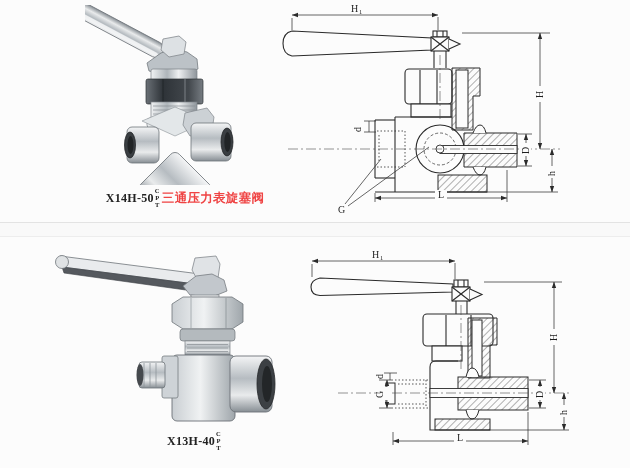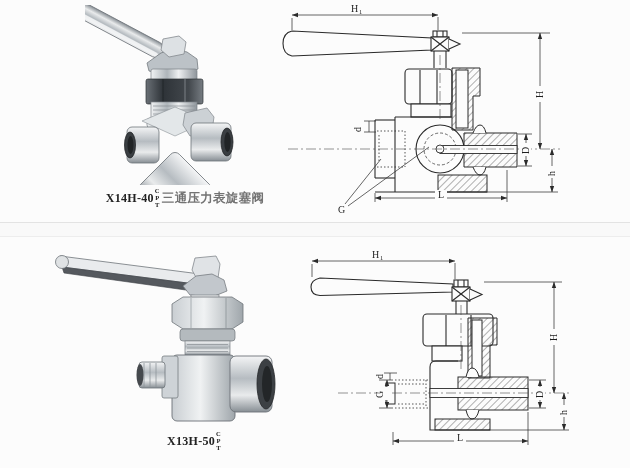--- a/index.html
+++ b/index.html
@@ -14,21 +14,21 @@
     border-top:1px solid #e3e3e3;border-bottom:1px solid #ededed;box-sizing:border-box;}
   #panel-bottom{top:237px;height:231px;}
   .abs{position:absolute;}
   .caption{
     position:absolute;display:flex;align-items:center;justify-content:center;
     color:#1b1b1b;font-size:12px;letter-spacing:.3px;white-space:nowrap;
   }
   .caption .model{font-size:12px;font-weight:bold;color:#222;}
   .caption .grades{display:inline-flex;flex-direction:column;align-items:center;
     font-size:6.5px;line-height:1.05;margin:0 2px 0 1px;color:#222;font-weight:bold;}
-  .caption .name{font-size:12.5px;font-weight:bold;color:#737373;}
+  .caption .name{font-size:12.5px;font-weight:bold;color:#ef4444;}
   svg text{font-family:"Liberation Serif","DejaVu Serif",serif;fill:#1f1f1f;}
   .dimtxt{font-size:10px;}
   .dimsub{font-size:6.5px;}
 </style>
 </head>
 <body>
 
 <div class="panel" id="panel-top">
 
   <svg class="abs" style="left:85px;top:5px" width="180" height="180" viewBox="0 0 180 180">
@@ -82,21 +82,21 @@
       </g>
       <g>
         <rect x="106" y="118" width="40" height="38" rx="5" fill="url(#chromeH)" stroke="#6d7378" stroke-width="0.8"></rect>
         <ellipse cx="142" cy="137" rx="6" ry="14" fill="#3a3e42" stroke="#24272a" stroke-width="0.8"></ellipse>
         <ellipse cx="142.5" cy="137" rx="3.2" ry="10" fill="#212426"></ellipse>
       </g>
     </g>
   </svg>
 
   <div class="caption" style="left:85px;top:188px;width:200px">
-    <span class="model">X14H-40</span>
+    <span class="model">X14H-50</span>
     <span class="grades">
       <span>C</span>
       <span>P</span>
       <span>T</span>
     </span>
     <span class="name">三通压力表旋塞阀</span>
   </div>
 
   <svg class="abs" style="left:280px;top:0" width="350" height="224" viewBox="0 0 350 224">
     <defs>
@@ -257,21 +257,21 @@
       </g>
       <g>
         <rect x="190" y="108" width="42" height="56" rx="6" fill="url(#chromeH2)" stroke="#6d7378" stroke-width="0.9"></rect>
         <ellipse cx="226" cy="136" rx="9" ry="25" fill="#3c4044" stroke="#24272a" stroke-width="0.8"></ellipse>
         <ellipse cx="227" cy="136" rx="5" ry="18" fill="#232628"></ellipse>
       </g>
     </g>
   </svg>
 
   <div class="caption" style="left:95px;top:194px;width:200px">
-    <span class="model">X13H-50</span>
+    <span class="model">X13H-40</span>
     <span class="grades">
       <span>C</span>
       <span>P</span>
       <span>T</span>
     </span>
   </div>
 
   <svg class="abs" style="left:280px;top:-2px" width="350" height="233" viewBox="0 0 350 233">
     <defs>
       <pattern id="hatchB" width="5" height="5" patternUnits="userSpaceOnUse" patternTransform="rotate(45)">

